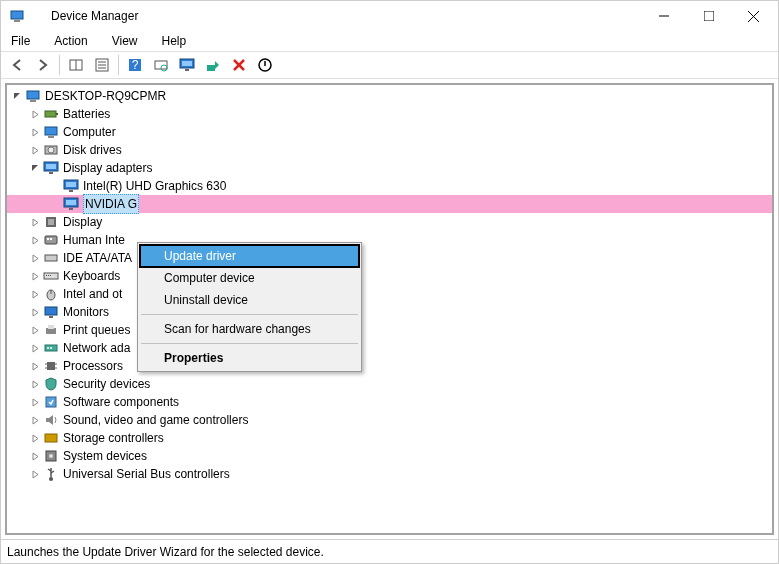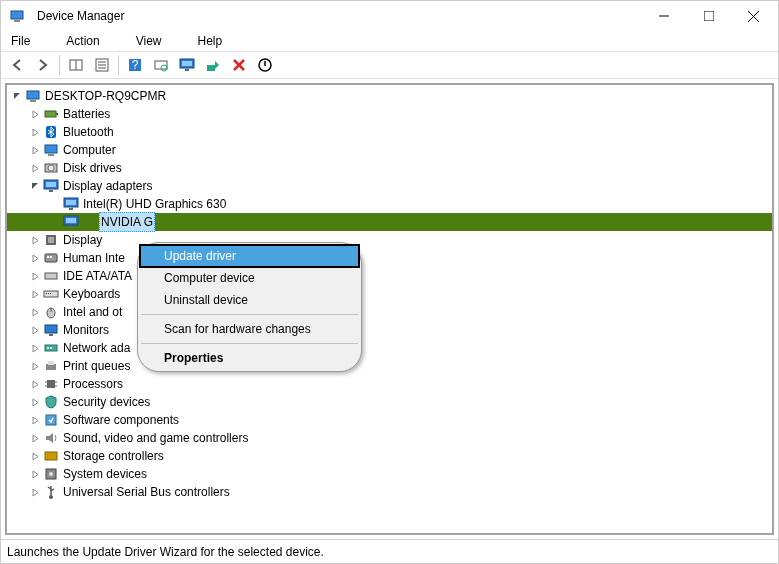--- a/index.html
+++ b/index.html
@@ -1,31 +1,31 @@
 <!DOCTYPE html>
 <html><head>
 <meta charset="utf-8">
 <style>
 * { box-sizing: border-box; font-family: "Segoe UI", Tahoma, sans-serif; font-size: 12px; }
 body { margin: 0; padding: 0; background: #fff; width: 779px; height: 564px; display: flex; flex-direction: column; border: 1px solid #ccc; }
 .titlebar { height: 30px; display: flex; align-items: center; padding: 0 2px 0 8px; }
-.titlebar .icon-row { display:flex; align-items:center; gap:8px; }
+.titlebar .icon-row { display:flex; align-items:center; gap:22px; }
 .titlebar .title { flex:1; }
 .titlebar .win-btns { display:flex; }
 .win-btn { width: 45px; height: 28px; display:flex; align-items:center; justify-content:center; font-size:14px; }
-.menubar { height: 20px; display:flex; align-items:center; gap:20px; padding: 0 2px; }
+.menubar { height: 20px; display:flex; align-items:center; gap:8px; padding: 0 2px; }
 .menubar .menu-item { padding: 1px 8px; }
 .toolbar { height: 28px; border-top:1px solid #e0e0e0; border-bottom:1px solid #e0e0e0; display:flex; align-items:center; gap:2px; padding: 0 4px; }
 .tbtn { width:24px; height:24px; display:flex; align-items:center; justify-content:center; }
 .tsep { width:1px; height:20px; background:#d0d0d0; margin:0 2px; }
 .tree-area { flex:1; border:2px solid #a3a3a3; margin:4px; overflow:auto; padding:2px 0 8px 0; position:relative; }
 .tree-row { display:flex; align-items:center; height:18px; line-height:18px; white-space:nowrap; }
 .tw { width:16px; height:16px; display:flex; align-items:center; justify-content:center; color:#555; font-size:10px; }
 .ticon { width:16px; height:16px; display:flex; align-items:center; justify-content:center; margin-right:4px; }
-.sel { background:#4d7c0f;gap:16px; }
+.sel { background:#f9a8d4; }
 .sel-text { background:#bfe0f7; border:1px dotted #3399ff; padding:0 1px; }
 .ctxmenu { position:absolute; background:#f0f0f0; border:1px solid #999; box-shadow:2px 2px 4px rgba(0,0,0,.3); width:225px; padding:2px; }
 .ctxmenu .mi { padding:4px 24px; }
 .ctxmenu .mi.hl { background:#4aa3e0; color:#fff; border:2px solid #000; margin:-1px; padding:3px 23px; }
 .ctxmenu .mi.bold { font-weight:bold; }
 .ctxmenu .sep { height:1px; background:#c0c0c0; margin:3px 1px; }
 .statusbar { height:24px; border-top:1px solid #d0d0d0; display:flex; align-items:center; padding:10px 6px; color:#000; }
 svg { display:block; }
 </style>
 </head>
@@ -255,33 +255,20 @@
       <span>Batteries</span>
     </div>
     <div class="tree-row" style="padding-left:20px">
       <span class="tw">
         <svg width="9" height="9">
           <path d="M2 1 L7 4.5 L2 8 Z" fill="none" stroke="#888"></path>
         </svg>
       </span>
       <span class="ticon">
         <svg width="16" height="16">
-          <use href="#i-bluetooth"></use>
-        </svg>
-      </span>
-      <span>Bluetooth</span>
-    </div>
-    <div class="tree-row" style="padding-left:20px">
-      <span class="tw">
-        <svg width="9" height="9">
-          <path d="M2 1 L7 4.5 L2 8 Z" fill="none" stroke="#888"></path>
-        </svg>
-      </span>
-      <span class="ticon">
-        <svg width="16" height="16">
           <use href="#i-computer"></use>
         </svg>
       </span>
       <span>Computer</span>
     </div>
     <div class="tree-row" style="padding-left:20px">
       <span class="tw">
         <svg width="9" height="9">
           <path d="M2 1 L7 4.5 L2 8 Z" fill="none" stroke="#888"></path>
         </svg>
@@ -401,46 +388,46 @@
       <span>Monitors</span>
     </div>
     <div class="tree-row" style="padding-left:20px">
       <span class="tw">
         <svg width="9" height="9">
           <path d="M2 1 L7 4.5 L2 8 Z" fill="none" stroke="#888"></path>
         </svg>
       </span>
       <span class="ticon">
         <svg width="16" height="16">
+          <use href="#i-printer"></use>
+        </svg>
+      </span>
+      <span>Print queues</span>
+    </div>
+    <div class="tree-row" style="padding-left:20px">
+      <span class="tw">
+        <svg width="9" height="9">
+          <path d="M2 1 L7 4.5 L2 8 Z" fill="none" stroke="#888"></path>
+        </svg>
+      </span>
+      <span class="ticon">
+        <svg width="16" height="16">
           <use href="#i-network"></use>
         </svg>
       </span>
       <span>Network ada</span>
     </div>
     <div class="tree-row" style="padding-left:20px">
       <span class="tw">
         <svg width="9" height="9">
           <path d="M2 1 L7 4.5 L2 8 Z" fill="none" stroke="#888"></path>
         </svg>
       </span>
       <span class="ticon">
         <svg width="16" height="16">
-          <use href="#i-printer"></use>
-        </svg>
-      </span>
-      <span>Print queues</span>
-    </div>
-    <div class="tree-row" style="padding-left:20px">
-      <span class="tw">
-        <svg width="9" height="9">
-          <path d="M2 1 L7 4.5 L2 8 Z" fill="none" stroke="#888"></path>
-        </svg>
-      </span>
-      <span class="ticon">
-        <svg width="16" height="16">
           <use href="#i-cpu"></use>
         </svg>
       </span>
       <span>Processors</span>
     </div>
     <div class="tree-row" style="padding-left:20px">
       <span class="tw">
         <svg width="9" height="9">
           <path d="M2 1 L7 4.5 L2 8 Z" fill="none" stroke="#888"></path>
         </svg>
@@ -510,21 +497,21 @@
           <path d="M2 1 L7 4.5 L2 8 Z" fill="none" stroke="#888"></path>
         </svg>
       </span>
       <span class="ticon">
         <svg width="16" height="16">
           <use href="#i-usb"></use>
         </svg>
       </span>
       <span>Universal Serial Bus controllers</span>
     </div>
-    <div class="ctxmenu" style="left: 130px; top: 157px; border-radius: 22px;">
+    <div class="ctxmenu" style="left: 130px; top: 157px;">
       <div class="mi hl">Update driver</div>
       <div class="mi">Computer device</div>
       <div class="mi">Uninstall device</div>
       <div class="sep"></div>
       <div class="mi">Scan for hardware changes</div>
       <div class="sep"></div>
       <div class="mi bold">Properties</div>
     </div>
   </div>
 

